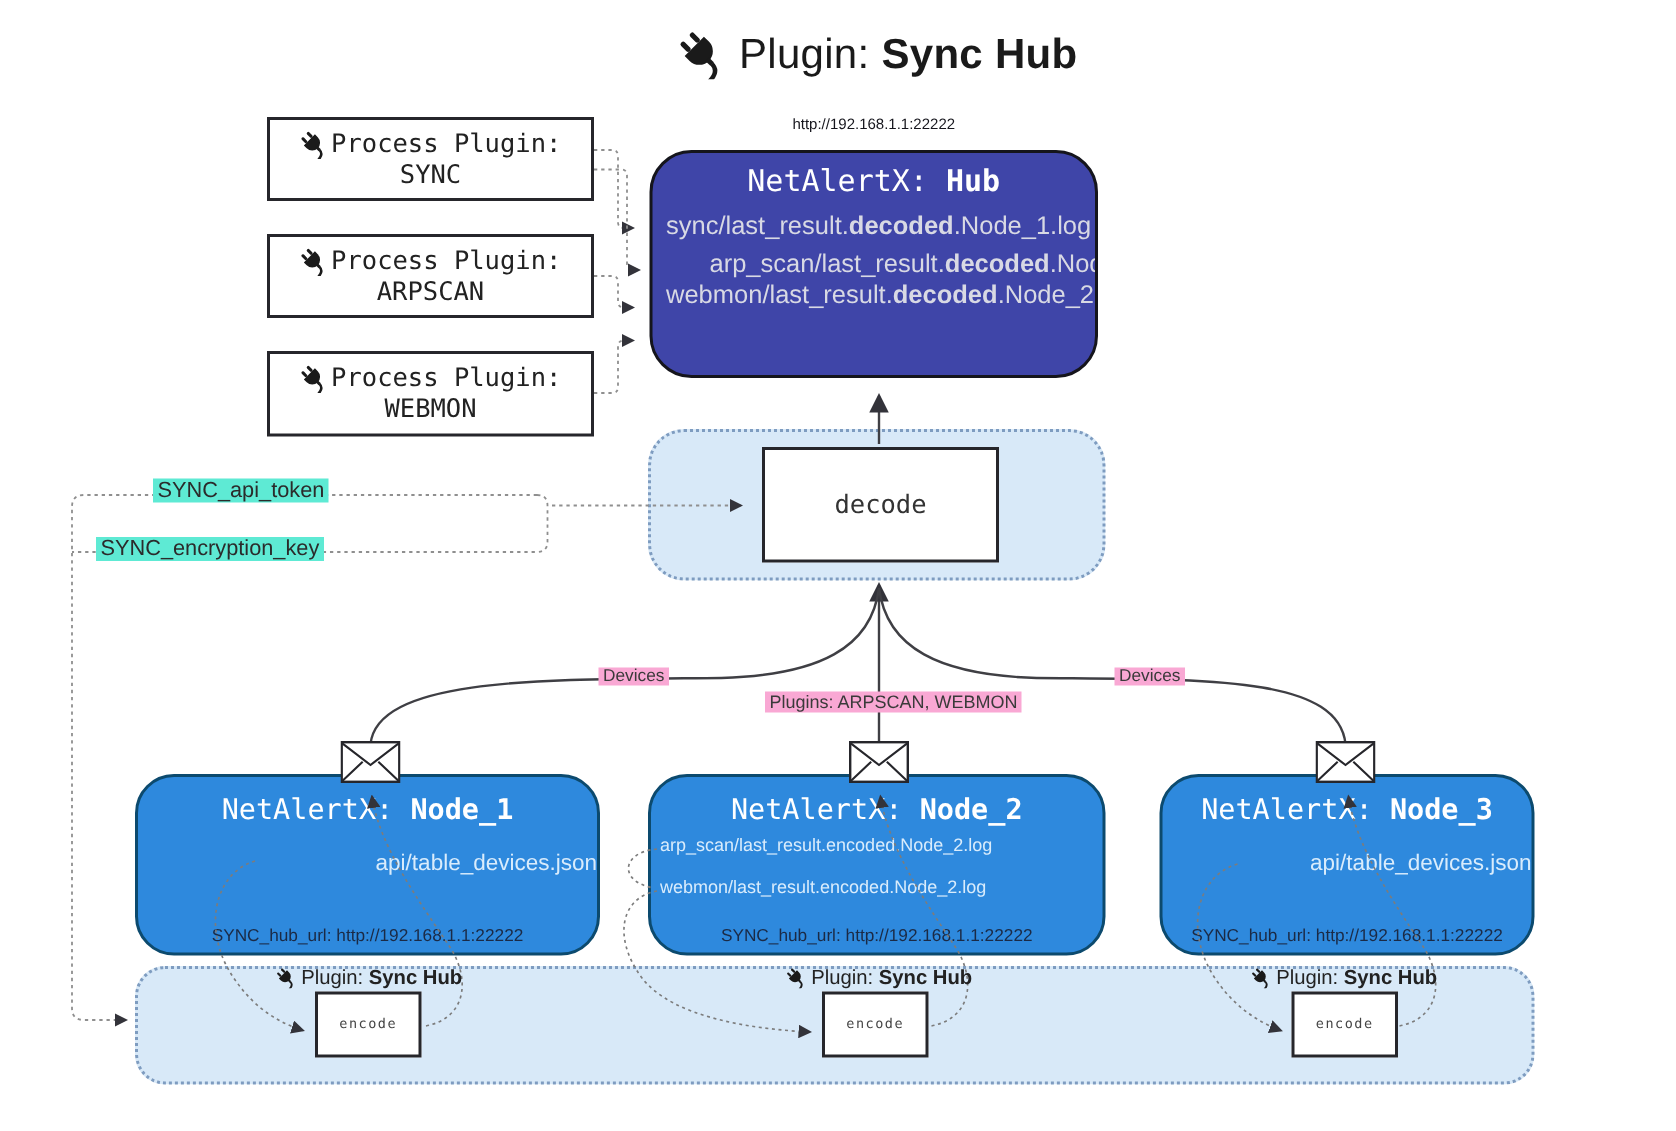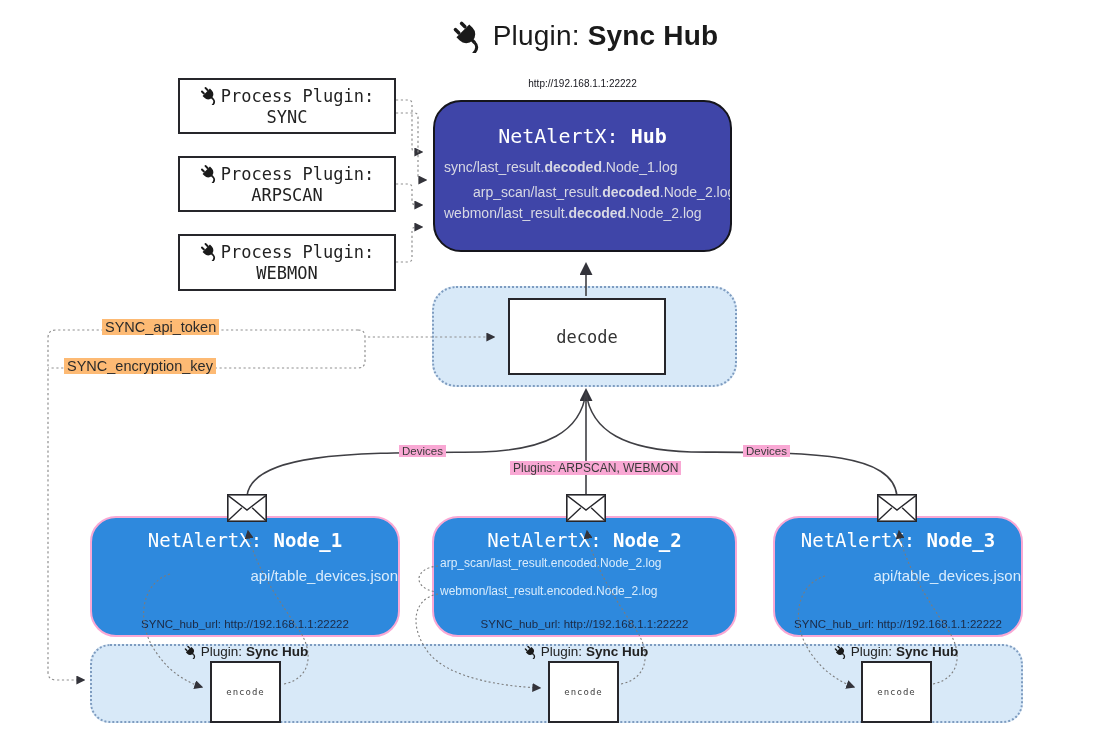--- a/index.html
+++ b/index.html
@@ -14,69 +14,69 @@
   .abs{position:absolute;}
 
   
   .title{left:370px; top:14px; width:430px; height:44px; display:flex; align-items:center; justify-content:center; gap:8px; z-index:6;}
   .title .txt{font-size:28px; color:#1a1a1a; letter-spacing:.2px;}
   .title .txt b{font-weight:700;}
 
   
   .hub-url{left:433px; top:78px; width:299px; text-align:center; font-size:10px; color:#16161d; z-index:6;}
   .hub{left:433px; top:100px; width:299px; height:152px; background:var(--hub-fill); border:2px solid #15151c; border-radius:28px; z-index:2; overflow:hidden;}
-  .hub-name{margin-top:22px; text-align:center; font-size:20px; color:var(--hub-text);}
+  .hub-name{margin-top:6px; text-align:center; font-size:20px; color:var(--hub-text);}
   .hub-name b{font-weight:700;}
-  .hub-line{color:var(--hub-line-text); font-size:14px; line-height:20px; padding-left:9px; white-space:nowrap;}
+  .hub-line{color:var(--hub-line-text); font-size:17px; line-height:20px; padding-left:9px; white-space:nowrap;}
   .hub-line b{font-weight:700;}
   .hl1{margin-top:9px;} .hl2{margin-top:9px;} .hl3{margin-top:5px;margin-left:29px;} .hl4{margin-top:1px;}
 
   
   .pbox{left:178px; width:218px; height:56px; background:#fff; border:2px solid #26262b; z-index:2;
         display:flex; flex-direction:column; align-items:center; justify-content:center; gap:1px;}
-  .pbox .row{display:flex; align-items:flex-start; gap:2px;}
+  .pbox .row{display:flex; align-items:flex-end; gap:2px;}
   .pbox .lab,.pbox .nm{font-size:17px; color:#222; font-family:"DejaVu Sans Mono","Liberation Mono",monospace;}
   .pb1{top:78px;} .pb2{top:156px;} .pb3{top:234px; height:57px;}
 
   
-  .set-label{background:#fdba74; font-size:14.5px; color:#2b2b2b; padding:0 3px; z-index:6; white-space:nowrap;}
+  .set-label{background:#5eead4; font-size:14.5px; color:#2b2b2b; padding:0 3px; z-index:6; white-space:nowrap;}
   .set1{left:102px; top:319px;}
   .set2{left:64px; top:358px;}
 
   
   .panel{background:var(--panel-fill); border:2px dotted var(--panel-border); z-index:1;}
   .decode-panel{left:432px; top:286px; width:305px; height:101px; border-radius:24px;}
   .decode-box{left:508px; top:298px; width:158px; height:77px; background:#fff; border:2px solid #26262b; z-index:2;
               display:flex; align-items:center; justify-content:center;}
   .decode-box .lbl{font-size:17px; color:#333;}
 
   
   .edge-label{background:#f9a8d4; padding:0 3px; font-size:11.5px; color:#3a3a3a; z-index:6; white-space:nowrap;}
   .dev-l{left:399px; top:445px;}
   .dev-r{left:743px; top:445px;}
   .plug-mid{left:510px; top:461px; font-size:12px;}
 
   
-  .node{background:var(--node-fill); border:2px solid #f9a8d4; border-radius:26px; z-index:2; top:516px; height:121px; overflow:hidden;}
+  .node{background:var(--node-fill); border:2px solid #0c4a6e; border-radius:26px; z-index:2; top:516px; height:121px; overflow:hidden;}
   .n1{left:90px; width:310px;} .n2{left:432px; width:305px;} .n3{left:773px; width:250px;}
   .node-name{margin-top:11px; text-align:center; font-size:19px; color:var(--node-text); white-space:nowrap;}
   .node-name b{font-weight:700;}
   .node-line{color:var(--node-line-text); font-size:15px; white-space:nowrap;}
   .node-line.center{text-align:right; margin-top:16px;}
   .n2 .node-line{font-size:12px; padding-left:6px;}
   .n2 .nl1{margin-top:5px;} .n2 .nl2{margin-top:14px;}
   .node-url{position:absolute; bottom:5px; left:0; right:0; text-align:center; font-size:11.5px; color:var(--node-url-text); z-index:3;}
 
   
   .band{left:90px; top:644px; width:933px; height:79px; border-radius:20px;}
   .badge{top:644px; width:200px; display:flex; align-items:center; justify-content:center; gap:3px; z-index:6;}
   .badge .t{font-size:13.5px; color:#222;}
   .badge .t b{font-weight:700;}
   .bg1{left:146px;} .bg2{left:486px;} .bg3{left:796px;}
-  .encode-box{top:661px; width:71px; height:62px; background:#fff; border:2px solid #26262b; z-index:2;
+  .encode-box{top:661px; width:71px; height:44px; background:#fff; border:2px solid #26262b; z-index:2;
               display:flex; align-items:center; justify-content:center;}
   .encode-box .lbl{font-size:9px; letter-spacing:1px; color:#444;}
   .e1{left:210px;} .e2{left:548px;} .e3{left:861px;}
 
   
   .overlay{position:absolute; left:0; top:0; z-index:5; pointer-events:none;}
   .es{stroke:#3f3f44; stroke-width:1.6; fill:none;}
   .ed{stroke:#8f8f8f; stroke-width:1.2; fill:none; stroke-dasharray:2.2 2.6;}
   .en{stroke:#7c7c7c; stroke-width:1.1; fill:none; stroke-dasharray:2 2.4;}
   .env{fill:#ffffff; stroke:#26262b; stroke-width:1.6;}

